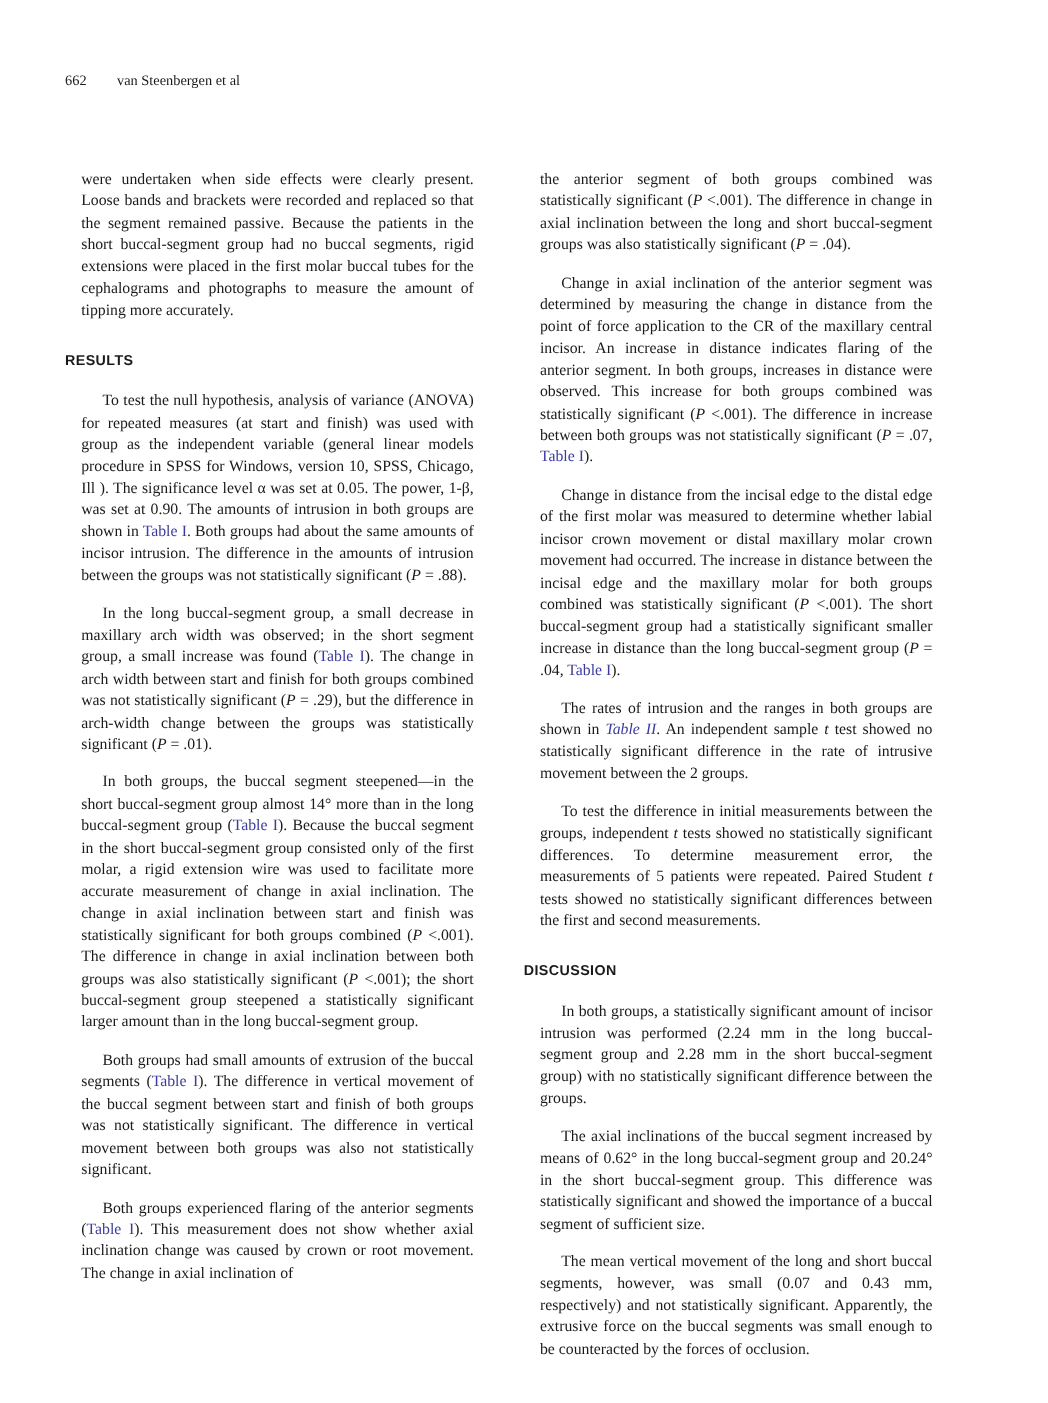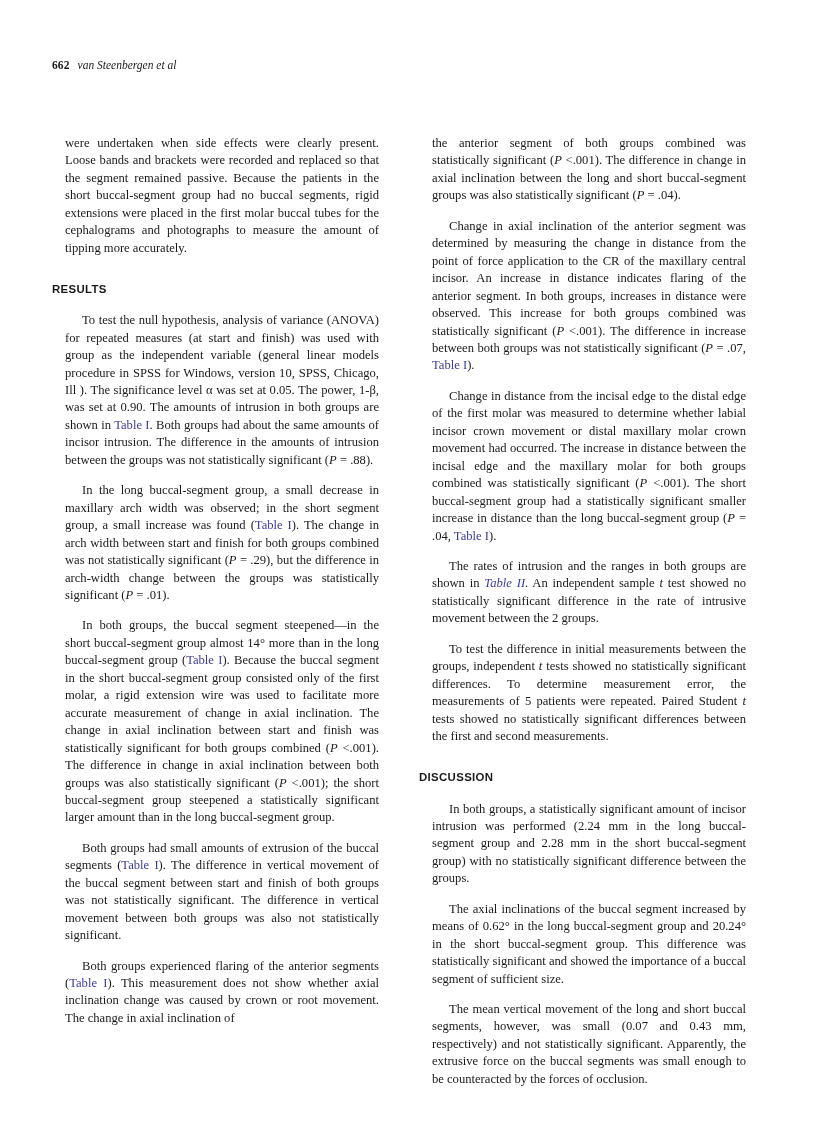--- a/index.html
+++ b/index.html
@@ -35,27 +35,26 @@
     justify-content: space-between;
     align-items: flex-start;
   }
   .rh-left {
     font-family: "Liberation Serif", "DejaVu Serif", serif;
     font-size: 11.5px;
     line-height: 14px;
     white-space: nowrap;
   }
   .rh-page-number {
-    font-weight: bold;
+    font-weight: normal;
     font-style: normal;
     letter-spacing: 0.1px;
   }
   .rh-authors {
-    font-style: italic;
-    margin-left: 8px;
+    margin-left: 24px;
   }
   .rh-right {
     text-align: right;
     font-style: italic;
     font-size: 11.2px;
     line-height: 14.5px;
     white-space: nowrap;
   }
 
   

